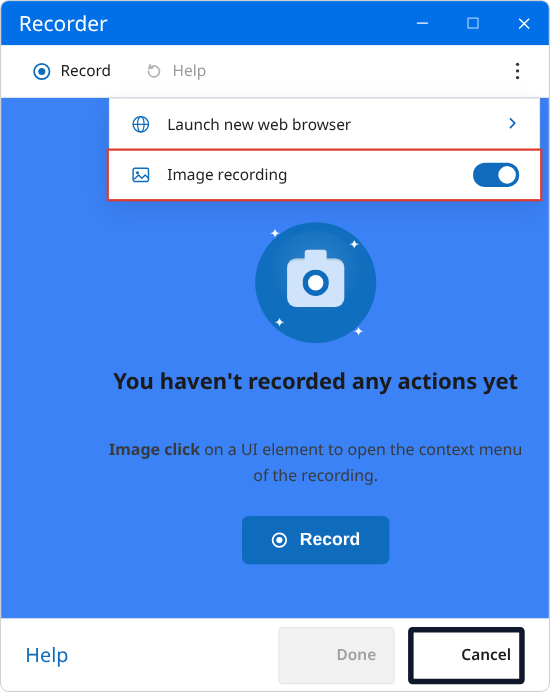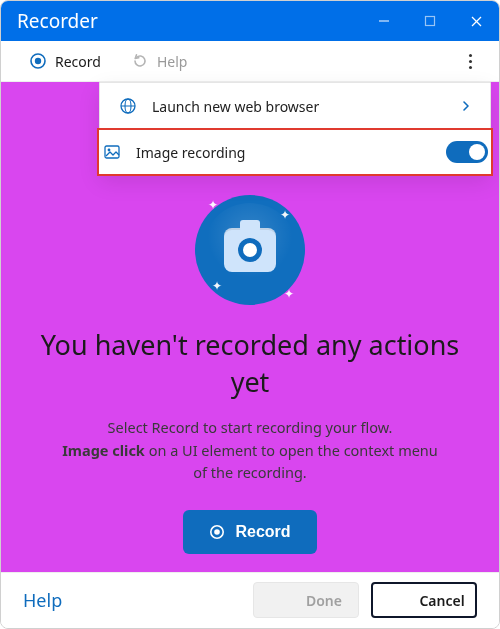--- a/index.html
+++ b/index.html
@@ -12,52 +12,52 @@
   .winbtn svg { display:block; }
   
   .toolbar { height:48px; display:flex; align-items:center; padding:0 14px 0 18px; gap:10px; border-bottom:1px solid #eee;}
   .toolbtn { display:flex; align-items:center; gap:8px; height:34px; padding:0 10px; border-radius:4px; font-size:14px; color:#1b1b1b; cursor:pointer;}
   .toolbtn.reset { color:#9a9a9a; }
   .toolbtn .ico { display:flex; align-items:center; justify-content:center; width:18px; height:18px;}
   .spacer { flex:1; }
   .more { width:30px; height:30px; display:flex; flex-direction:column; align-items:center; justify-content:center; gap:3px; cursor:pointer;}
   .more span { width:3px; height:3px; background:#333; border-radius:50%; }
   
-  .content { flex:1; background:#d946ef; position:relative; padding:18px 22px; display:flex; flex-direction:column; align-items:flex-end;}
+  .content { flex:1; background:#3b82f6; position:relative; padding:18px 22px; display:flex; flex-direction:column; align-items:flex-end;}
   
   .menu { position:absolute; top:0; left:98px; width:392px; background:#fff; border:1px solid #e5e5e5; border-radius:0 0 6px 6px; box-shadow:0 8px 22px rgba(0,0,0,0.10); z-index:5; overflow:visible; }
   .menu-item { display:flex; align-items:center; height:46px; padding:0 18px; gap:14px; font-size:14px; color:#222; cursor:pointer;}
   .menu-item .mi-ico { width:20px; height:20px; display:flex; align-items:center; justify-content:center; color:#0f6cbd;}
   .menu-item .mi-label { flex:1; }
   .menu-item .chev { color:#0f6cbd; }
-  .menu-item.hl { outline:2px solid #e03a2f; outline-offset:-1px; position:relative; background:#fff; z-index:6; margin:0 -2px -2px -2px; padding:0 4px; }
+  .menu-item.hl { outline:2px solid #e03a2f; outline-offset:-1px; position:relative; background:#fff; z-index:6; margin:0 -2px -2px -2px; padding:0 20px; }
   .toggle { width:42px; height:22px; border-radius:11px; background:#0f6cbd; position:relative;}
   .toggle .knob { position:absolute; right:3px; top:3px; width:16px; height:16px; background:#fff; border-radius:50%;}
   
   .hero { margin-top:90px; display:flex; flex-direction:column; align-items:center; gap:16px; text-align:center;}
   .hero-img { width:120px; height:120px; position:relative; display:flex; align-items:center; justify-content:center;}
   .hero-circle { width:110px; height:110px; border-radius:50%; background:#106ebe; display:flex; align-items:center; justify-content:center; position:relative; overflow:hidden;}
   .hero-circle::before { content:""; position:absolute; inset:8px; border-radius:50%; background:radial-gradient(circle at 50% 35%, rgba(255,255,255,0.15), transparent 55%);}
   .cam-body { width:52px; height:44px; background:#cfe4fb; border-radius:8px; position:relative; box-shadow:0 2px 0 rgba(0,0,0,0.08) inset;}
   .cam-body::before{ content:""; position:absolute; top:-8px; left:16px; width:20px; height:12px; background:#cfe4fb; border-radius:3px;}
   .cam-lens { position:absolute; top:10px; left:14px; width:24px; height:24px; border-radius:50%; background:#fff; box-shadow:inset 0 0 0 5px #0f6cbd;}
   .sparkle { position:absolute; color:#fff; font-size:12px; opacity:0.95;}
   .sparkle.s1{ top:6px; left:18px;} .sparkle.s2{ top:16px; right:20px;} .sparkle.s3{ bottom:16px; left:22px;} .sparkle.s4{ bottom:8px; right:16px;}
-  .hero-title { font-size:27px; font-weight:400; color:#1b1b1b; }
+  .hero-title { font-size:20px; font-weight:700; color:#1b1b1b; }
   .hero-desc { font-size:14.5px; color:#3a3a3a; line-height:1.55; max-width:380px;}
   .hero-desc b { font-weight:700; }
   .record-cta { margin-top:10px; height:44px; padding:0 26px; background:#0f6cbd; color:#fff; border:none; border-radius:6px; font-size:16px; font-weight:600; display:flex; align-items:center; gap:10px; cursor:pointer;}
   .record-cta .ico{ width:16px;height:16px;}
   
   .footer { height:66px; display:flex; align-items:center; padding:0 22px; border-top:1px solid #eee; gap:12px; background:#fff;}
   .footer .help { color:#0f6cbd; font-size:18px; cursor:pointer;}
   .footer .spacer{flex:1;}
-  .btn { height:36px; min-width:106px; border-radius:4px; font-size:14px; font-weight:600; display:flex; align-items:center; justify-content:center; cursor:pointer;padding-left:36px;}
+  .btn { height:52px; min-width:106px; border-radius:4px; font-size:14px; font-weight:600; display:flex; align-items:center; justify-content:center; cursor:pointer;padding-left:36px;}
   .btn.done { background:#f1f1f1; color:#a0a0a0; border:1px solid #e6e6e6;}
-  .btn.cancel { background:#fff; color:#1b1b1b; border:2px solid #0f172a;}
+  .btn.cancel { background:#fff; color:#1b1b1b; border:5px solid #0f172a;}
 </style>
 </head>
 <body>
 
 <div class="window">
 
   <div class="titlebar">
     <div class="title">Recorder</div>
     <div class="winbtn">
       <svg width="12" height="12">
@@ -144,21 +144,21 @@
               <div class="cam-lens"></div>
             </div>
         </div>
         <span class="sparkle s1">✦</span>
           <span class="sparkle s2">✦</span>
           <span class="sparkle s3">✦</span>
           <span class="sparkle s4">✦</span>
       </div>
       <div class="hero-title">You haven't recorded any actions yet</div>
       <div class="hero-desc">
-        <span>Select Record to start recording your flow.</span><br>
+        <br>
         <b>Image click</b><span> on a UI element to open the context menu of the recording.</span>
       </div>
       <button class="record-cta">
         <span class="ico">
           <svg width="16" height="16">
               <circle cx="8" cy="8" r="6.2" fill="none" stroke="#fff" stroke-width="1.6"></circle>
               <circle cx="8" cy="8" r="2.8" fill="#fff"></circle>
             </svg>
         </span>
         <span>Record</span>

